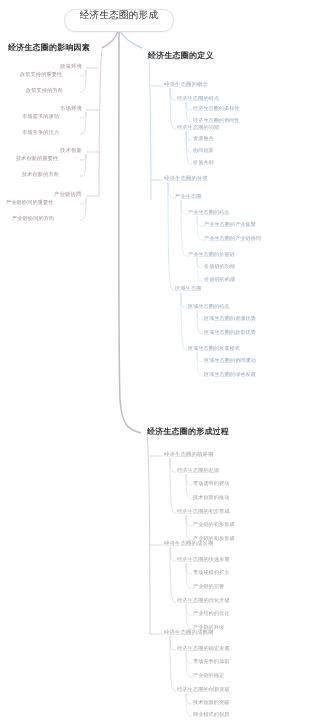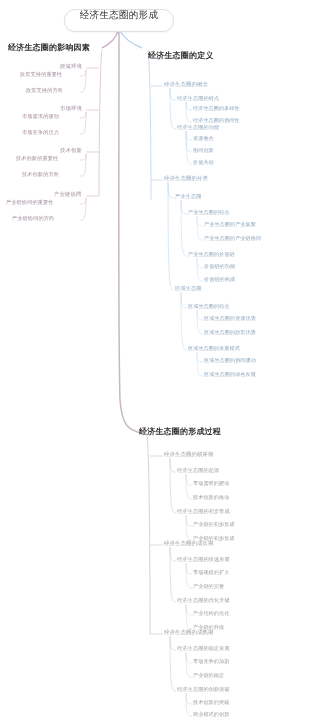--- a/index.html
+++ b/index.html
@@ -180,21 +180,21 @@
     <div class="node lvl3" style="left:175px;top:286px;">区域生态圈</div>
     <div class="node lvl4" style="left:188px;top:304px;">区域生态圈的特点</div>
     <div class="node lvl4" style="left:204px;top:316px;">区域生态圈的资源优势</div>
     <div class="node lvl4" style="left:204px;top:330px;">区域生态圈的政策优势</div>
     <div class="node lvl4" style="left:188px;top:346px;">区域生态圈的发展模式</div>
     <div class="node lvl4" style="left:204px;top:358px;">区域生态圈的协同驱动</div>
     <div class="node lvl4" style="left:204px;top:372px;">区域生态圈的绿色发展</div>
   </div>
 
   <div class="tint-gray">
-    <div class="node lvl1" style="left:139px;top:428px;">经济生态圈的形成过程</div>
+    <div class="node lvl1" style="left:147px;top:428px;">经济生态圈的形成过程</div>
 
     <div class="node lvl2" style="left:164px;top:452px;">经济生态圈的萌芽期</div>
     <div class="node lvl3" style="left:177px;top:468px;">经济生态圈的起源</div>
     <div class="node lvl4" style="left:193px;top:481px;">市场需求的驱动</div>
     <div class="node lvl4" style="left:193px;top:495px;">技术创新的推动</div>
     <div class="node lvl3" style="left:177px;top:509px;">经济生态圈的初步形成</div>
     <div class="node lvl4" style="left:193px;top:522px;">产业链的初步形成</div>
     <div class="node lvl4" style="left:193px;top:536px;">产业链的初步形成</div>
 
     <div class="node lvl2" style="left:164px;top:541px;">经济生态圈的成长期</div>

